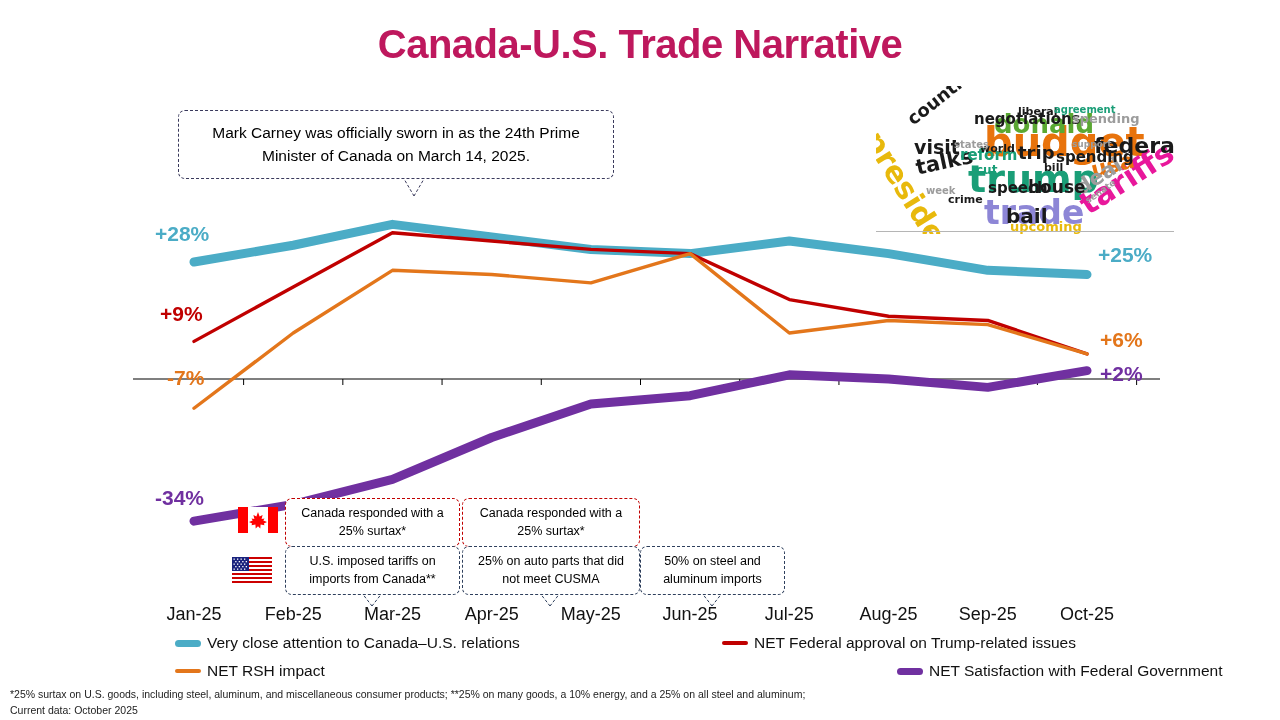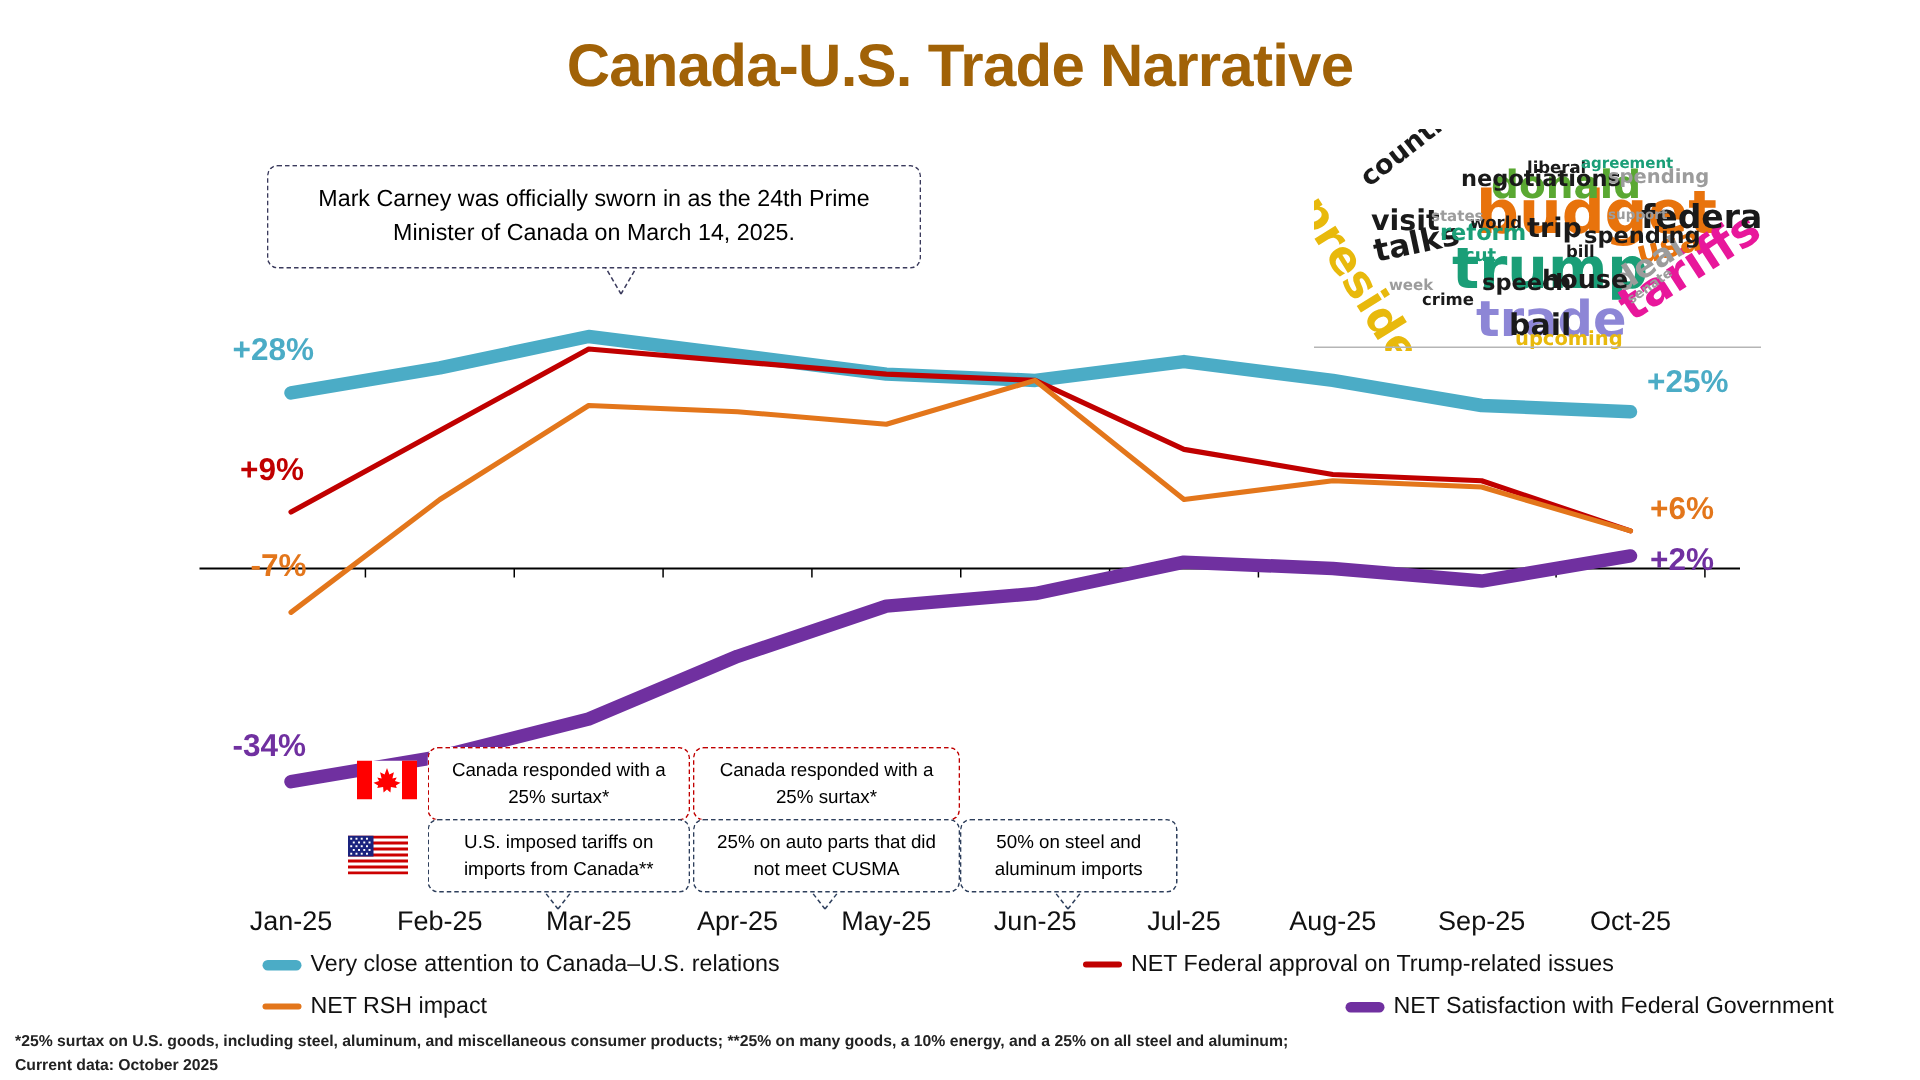--- a/index.html
+++ b/index.html
@@ -9,21 +9,21 @@
     font-family:"Liberation Sans", sans-serif;
     color:#000;
     position:relative;
     overflow:hidden;
   }
 
   .title{
     position:absolute;left:0;top:22px;width:1280px;
     text-align:center;
     font-size:40px;font-weight:bold;letter-spacing:-0.5px;
-    color:#a16207;
+    color:#be185d;
   }
 
   
   .plot{
     position:absolute;left:0;top:0;width:1280px;height:720px;
     pointer-events:none;
   }
   .plot svg{display:block;}
 
   
@@ -96,21 +96,21 @@
   .sw-thin{width:26px;height:4px;}
 
   .leg-1{left:175px;top:2px;}
   .leg-2{left:722px;top:2px;}
   .leg-3{left:175px;top:30px;}
   .leg-4{left:897px;top:30px;}
 
   
   .footnote{
     position:absolute;left:10px;top:686px;width:1200px;
-    font-size:10.5px;line-height:1.55;color:#222;font-weight:bold;
+    font-size:10.5px;line-height:1.55;color:#222;
   }
 
   
   .wordcloud{
     position:absolute;left:876px;top:86px;width:300px;height:148px;
     overflow:hidden;
   }
   .wc{
     position:absolute;
     font-family:"DejaVu Sans", sans-serif;

